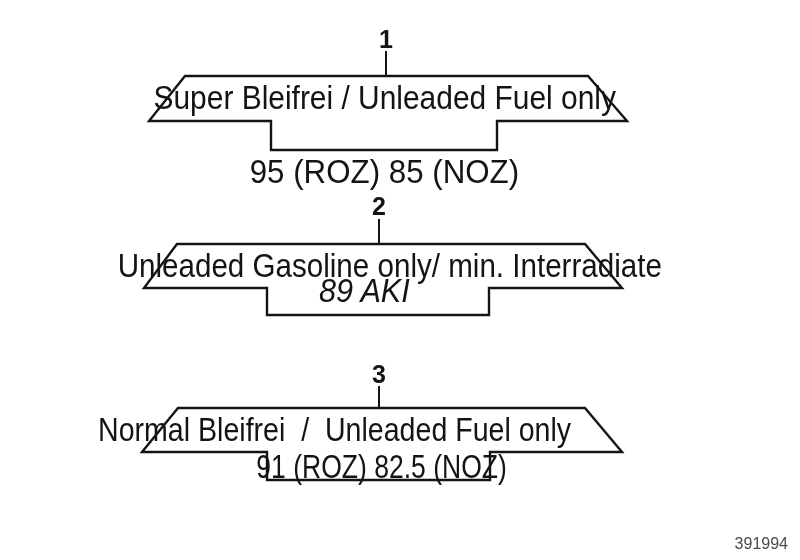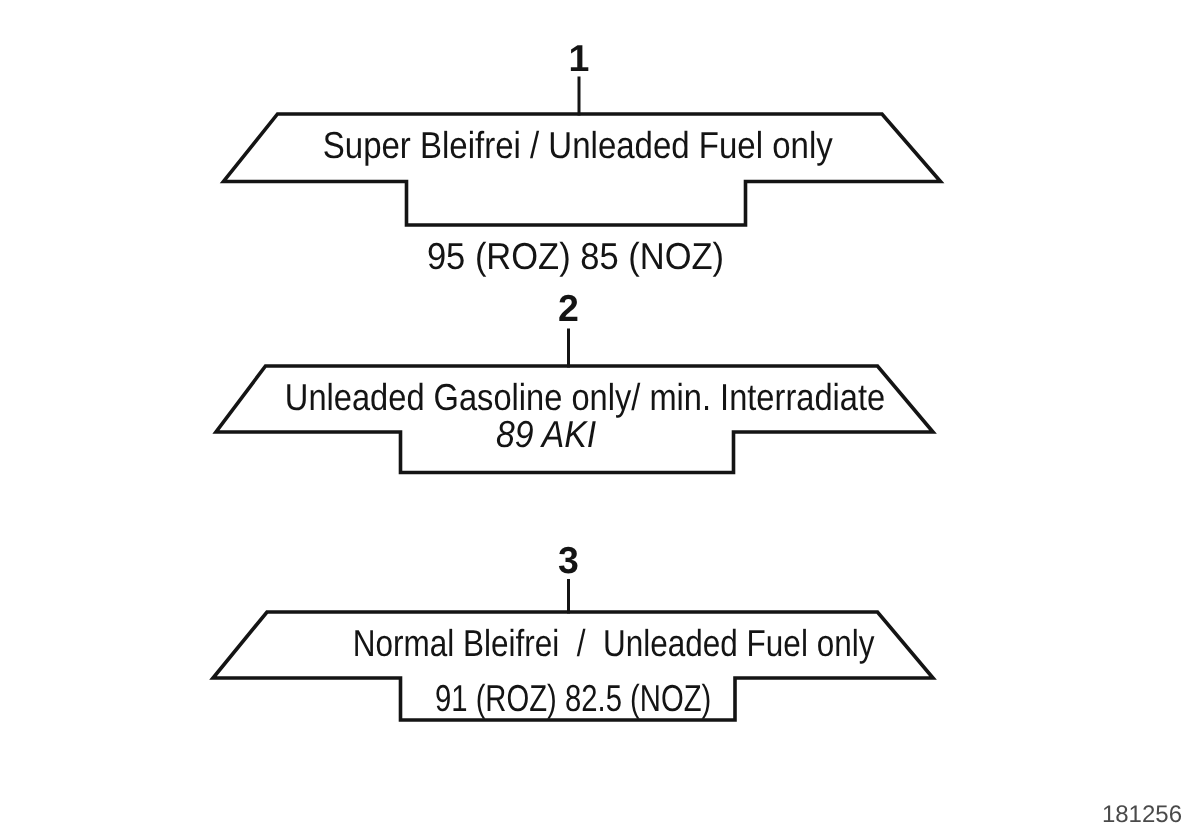--- a/index.html
+++ b/index.html
@@ -41,21 +41,21 @@
     position: absolute;
     width: 2.4px;
     background: var(--ink, #141414);
   }
   .label-text {
     position: absolute;
     display: flex;
     align-items: center;
     justify-content: center;
     color: var(--ink, #141414);
-    font-size: 25px;
+    font-size: 34px;
     line-height: 27px;
     white-space: pre;
     pointer-events: none;
   }
   .label-text > span {
     display: inline-block;
     transform-origin: 50% 50%;
     white-space: pre;
   }
   .doc-number {
@@ -106,15 +106,15 @@
     <div class="callout" style="left:379px; top:362px;">3</div>
     <div class="leader" style="left:377.8px; top:386px; height:23px;"></div>
     <div class="label-text" style="left:138px; top:408px; width:478px; height:42px;justify-content:flex-end;">
       <span style="transform:scaleX(0.84);">Normal Bleifrei  /  Unleaded Fuel only</span>
     </div>
     <div class="label-text" style="left:267px; top:452px; width:230px; height:28px;">
       <span style="transform:scaleX(0.78);">91 (ROZ) 82.5 (NOZ)</span>
     </div>
   </div>
 
-  <div class="doc-number">181256</div>
+  <div class="doc-number">391994</div>
 
 </div>
 
 </body></html>

